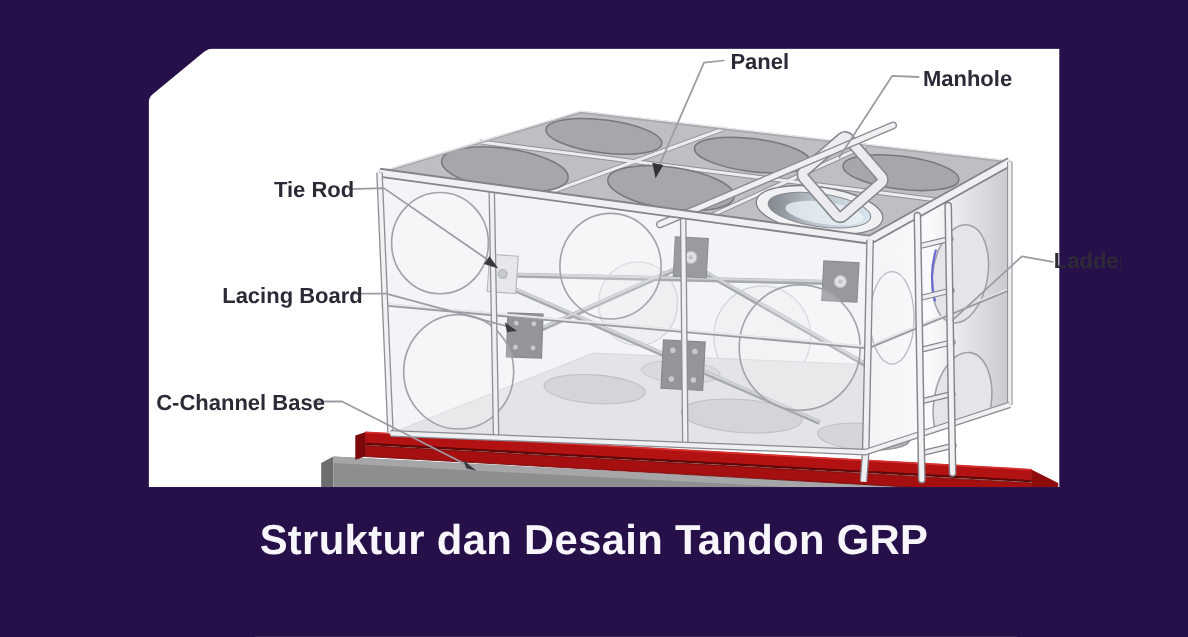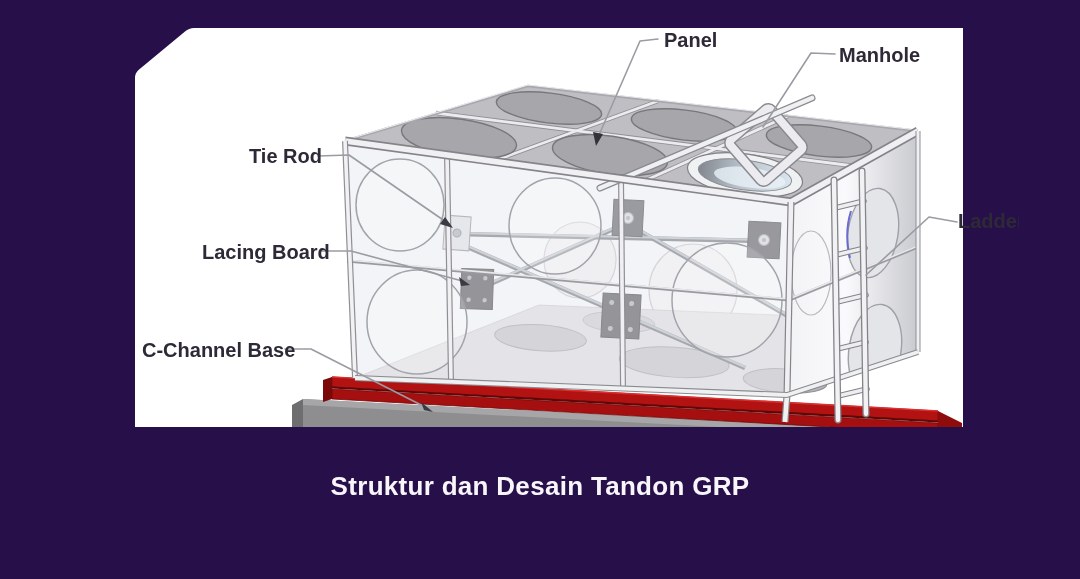--- a/index.html
+++ b/index.html
@@ -2,33 +2,33 @@
 <html><head>
 <meta charset="utf-8">
 <style>
   html,body{margin:0;padding:0;}
   body{
     width:1080px;height:579px;overflow:hidden;position:relative;
     background:#27104a;
     font-family:"Liberation Sans", sans-serif;
   }
   .card{
-    position:absolute;left:135px;top:28px;width:828px;height:399px;
+    position:absolute;left:135px;top:44px;width:828px;height:399px;
     background:#ffffff;
     clip-path: path("M 0 56 L 0 50 Q 0 45 3.5 42 L 50 3.5 Q 54 0 59 0 L 835 0 Q 884 0 884 48 L 884 351 Q 884 399 836 399 L 0 399 Z");
   }
   .card svg{position:absolute;left:0;top:0;}
   .lbl{
     font-family:"Liberation Sans", sans-serif;
     font-weight:bold;font-size:20px;fill:#2e2936;
   }
   .leader{fill:none;stroke:#9b9ba3;stroke-width:1.6;stroke-linejoin:round;stroke-linecap:round;}
   .page-title{
     position:absolute;left:0;top:471px;width:1080px;text-align:center;
-    color:#f8f6fb;font-weight:bold;font-size:26px;letter-spacing:.3px;
+    color:#f8f6fb;font-weight:bold;font-size:38px;letter-spacing:.3px;
     font-family:"Liberation Sans", sans-serif;
   }
 </style>
 </head>
 <body>
 
 <div class="card">
   <svg width="884" height="399" viewBox="0 0 884 399">
     <defs>
       <linearGradient id="glassGrad" x1="0" y1="0" x2="1" y2="0">

